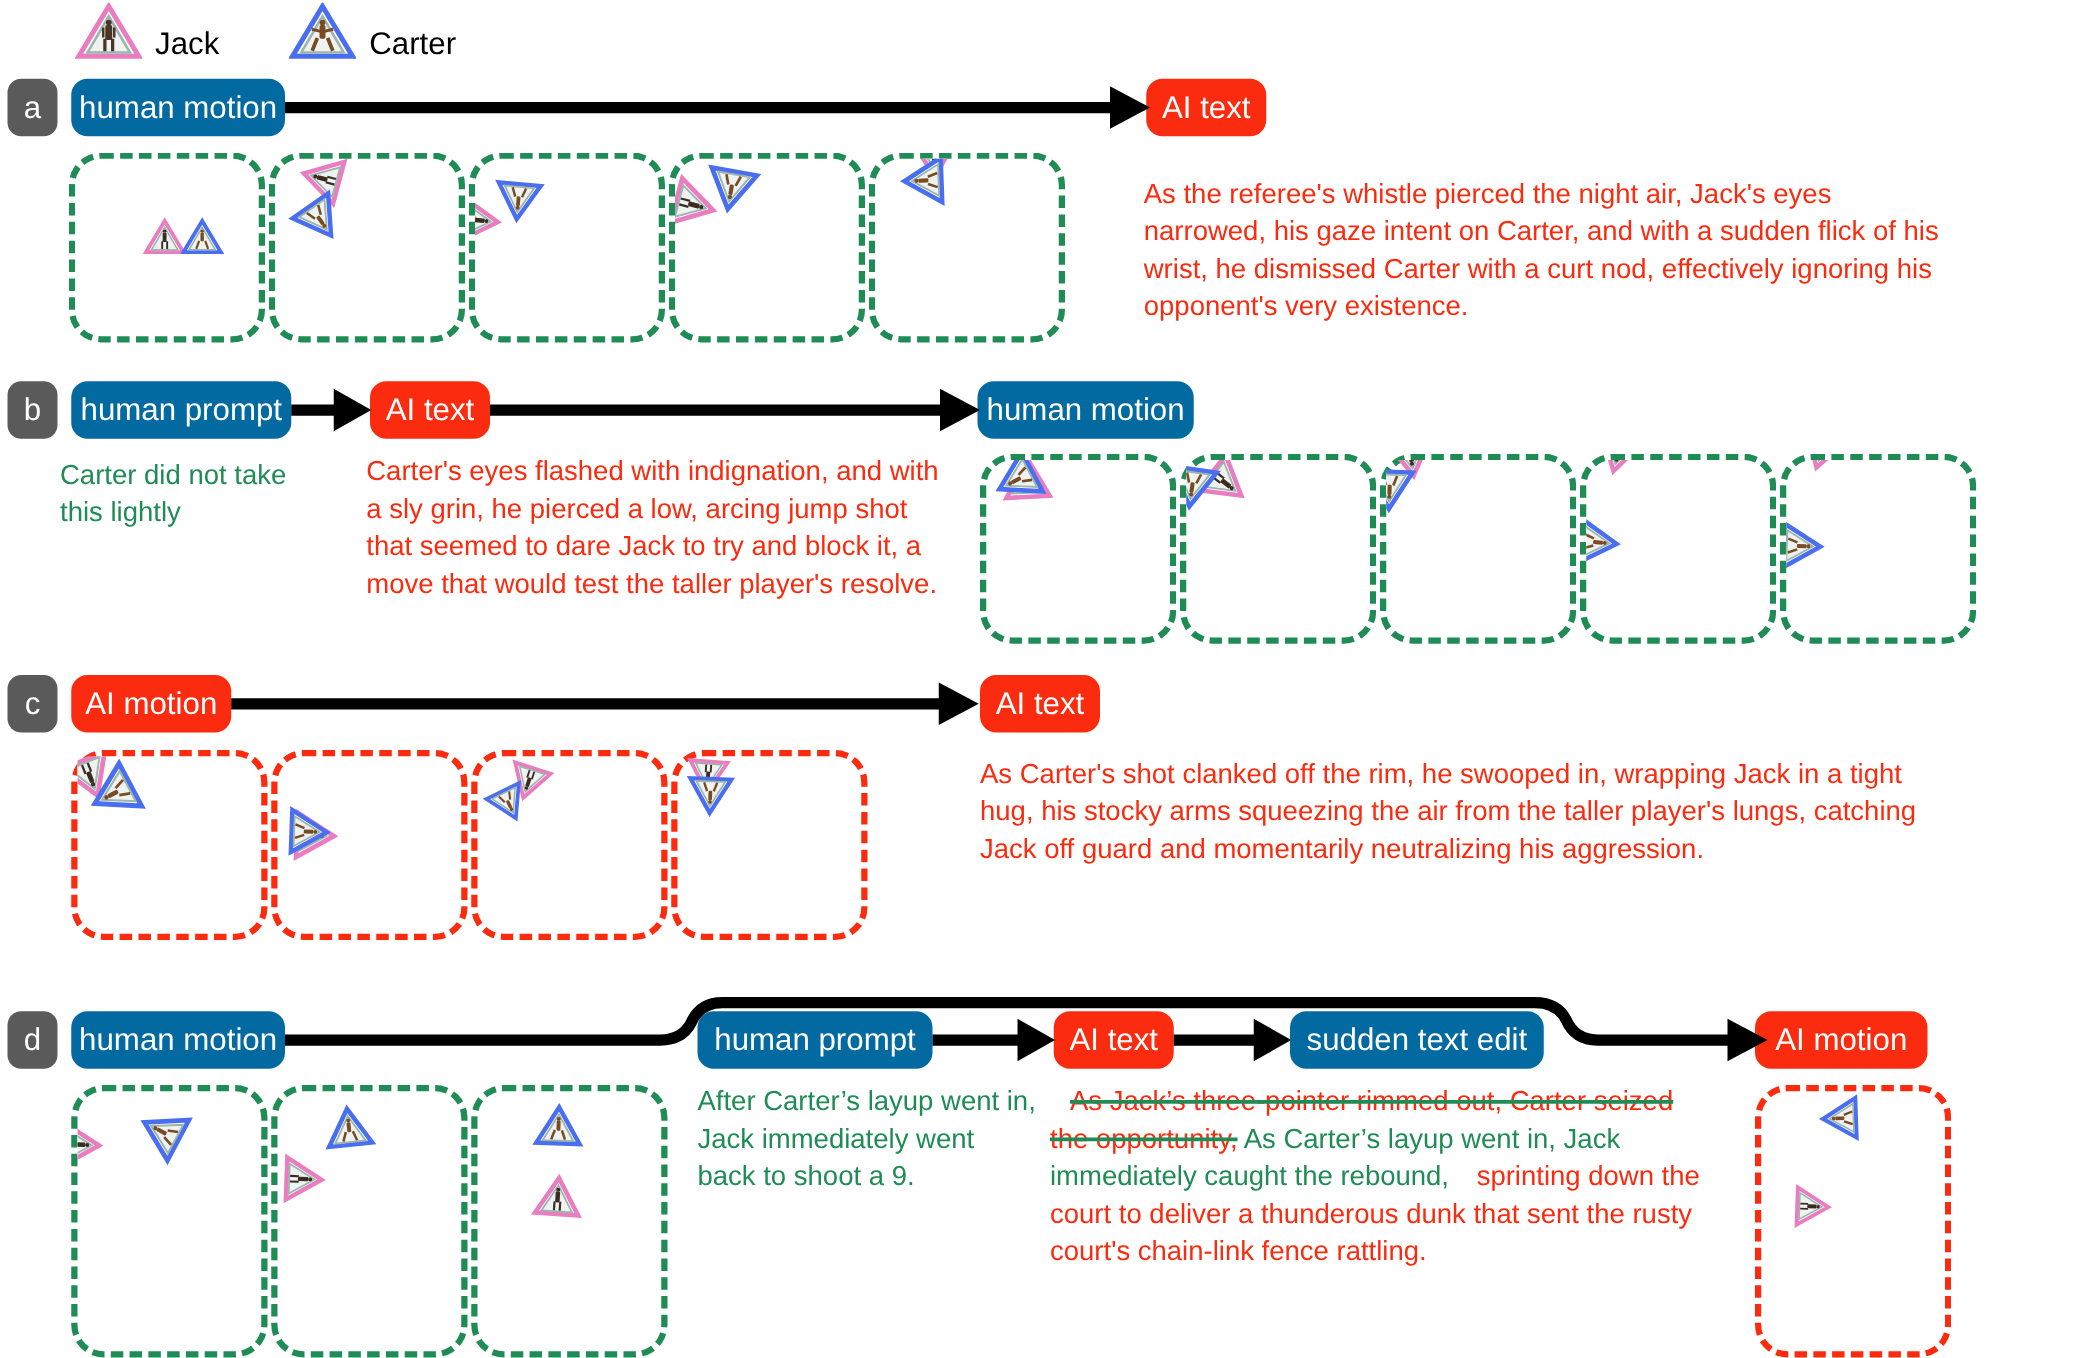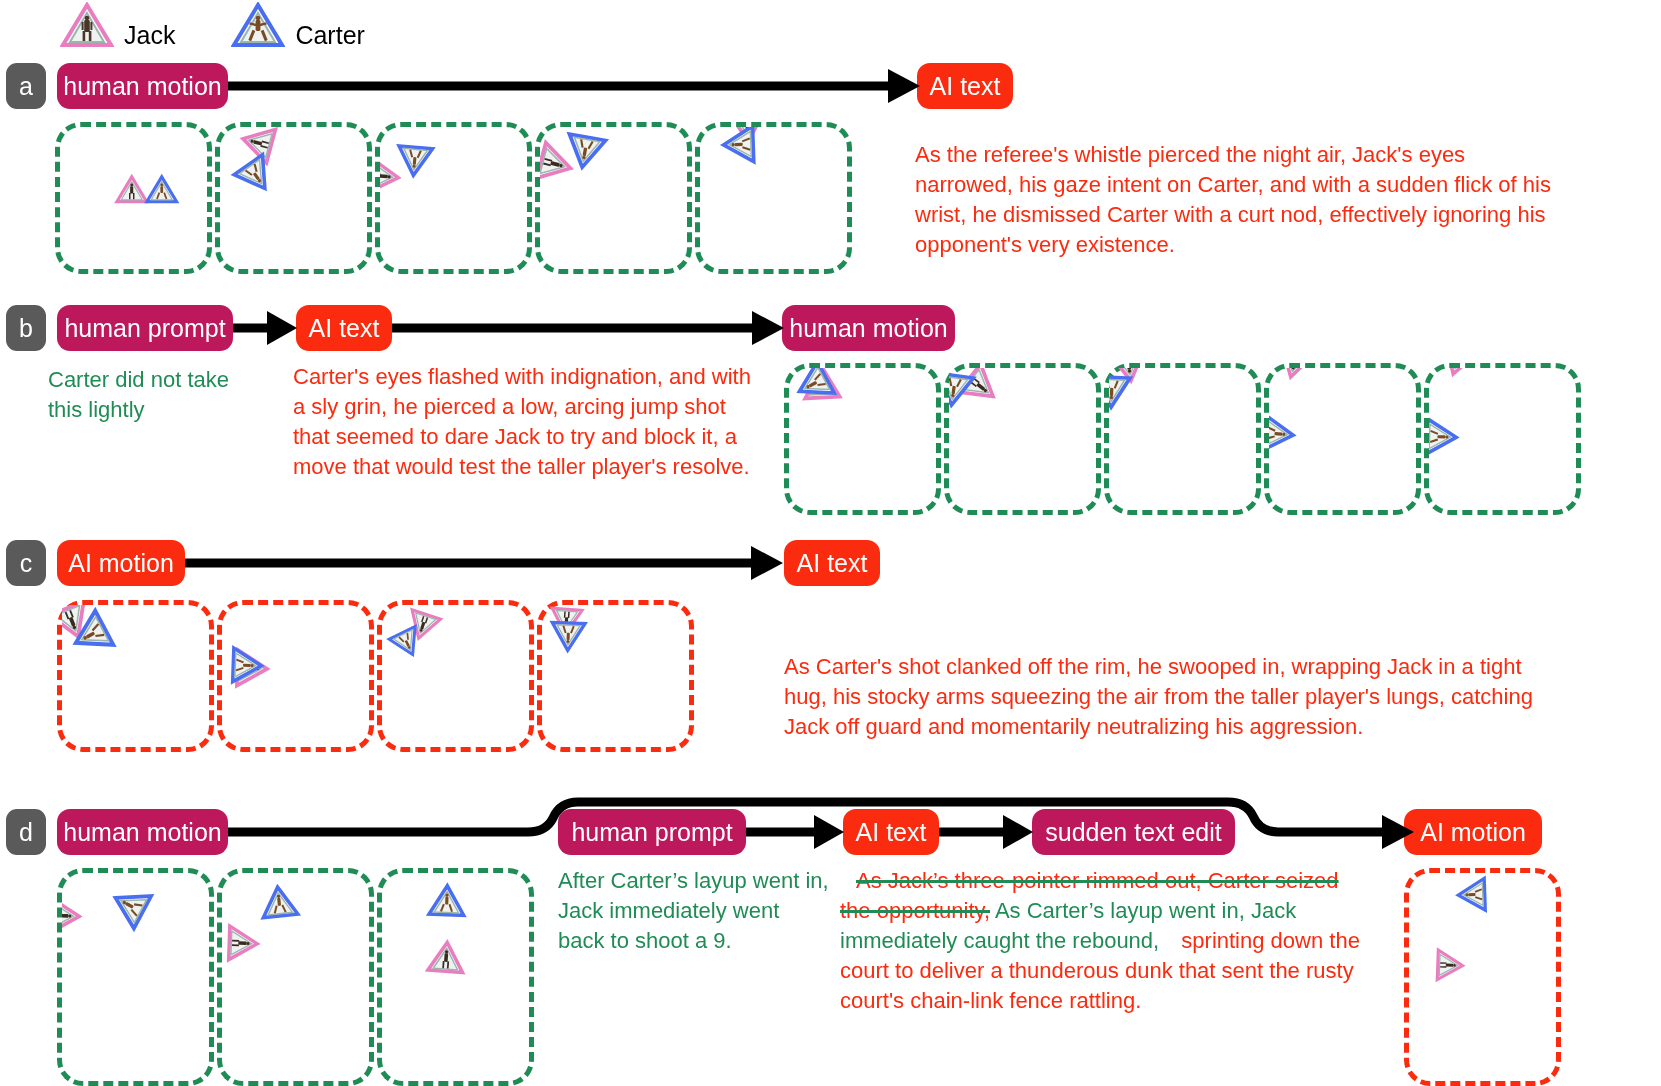--- a/index.html
+++ b/index.html
@@ -23,21 +23,21 @@
   .rowchip{
     width:40px;height:46px;border-radius:11px;background:#5a5a5a;
     color:#fff;font-size:25px;display:flex;align-items:center;justify-content:center;
   }
 
   
   .pill{
     height:46px;border-radius:13px;display:flex;align-items:center;justify-content:center;
     color:#fff;font-size:25px;padding:0 17px;white-space:nowrap;box-sizing:border-box;
   }
-  .pill.green{background:#be185d;}
+  .pill.green{background:#0369a1;}
   .pill.red{background:#fa2b0e;}
 
   
   .arrowsvg{position:absolute;overflow:visible;}
 
   
   .frame{
     position:absolute;border-radius:26px;border:5px dashed #1f8c55;box-sizing:border-box;
   }
   .frame.red{border-color:#fa2b0e;}
@@ -459,21 +459,21 @@
       <g fill="#7a4a22">
           <rect x="24.8" y="18" width="4.4" height="11" rx="1.4"></rect>
           <rect x="20" y="28" width="2.8" height="11" transform="rotate(20 21 33)"></rect>
           <rect x="31.2" y="28" width="2.8" height="11" transform="rotate(-20 33 33)"></rect>
           <circle cx="27" cy="16" r="2.2"></circle>
         </g>
     </g>
   </svg>
 </div>
 
-<div class="para red" style="left:784px;top:652px;width:785px;">As Carter's shot clanked off the rim, he swooped in, wrapping Jack in a tight hug, his stocky arms squeezing the air from the taller player's lungs, catching Jack off guard and momentarily neutralizing his aggression.</div>
+<div class="para red" style="left:784px;top:604px;width:785px;">As Carter's shot clanked off the rim, he swooped in, wrapping Jack in a tight hug, his stocky arms squeezing the air from the taller player's lungs, catching Jack off guard and momentarily neutralizing his aggression.</div>
 
 <div class="abs rowchip" style="left:6px;top:809px;">d</div>
 <div class="abs pill green" style="left:57px;top:809px;width:171px;">human motion</div>
 <div class="abs pill green" style="left:558px;top:809px;width:188px;">human prompt</div>
 <div class="abs pill red" style="left:843px;top:809px;width:96px;">AI text</div>
 <div class="abs pill green" style="left:1032px;top:809px;width:203px;">sudden text edit</div>
 <div class="abs pill red" style="left:1404px;top:809px;width:138px;">AI motion</div>
 
 <svg class="arrowsvg" style="left:228px;top:780px;width:1190px;height:70px;">
   <path d="M 0,52 L 300,52 Q 318,52 325,38 Q 332,22 350,22 L 1000,22 Q 1018,22 1025,36 Q 1032,52 1050,52 L 1162,52" fill="none" stroke="#000" stroke-width="9" stroke-linecap="butt" stroke-linejoin="round"></path>

